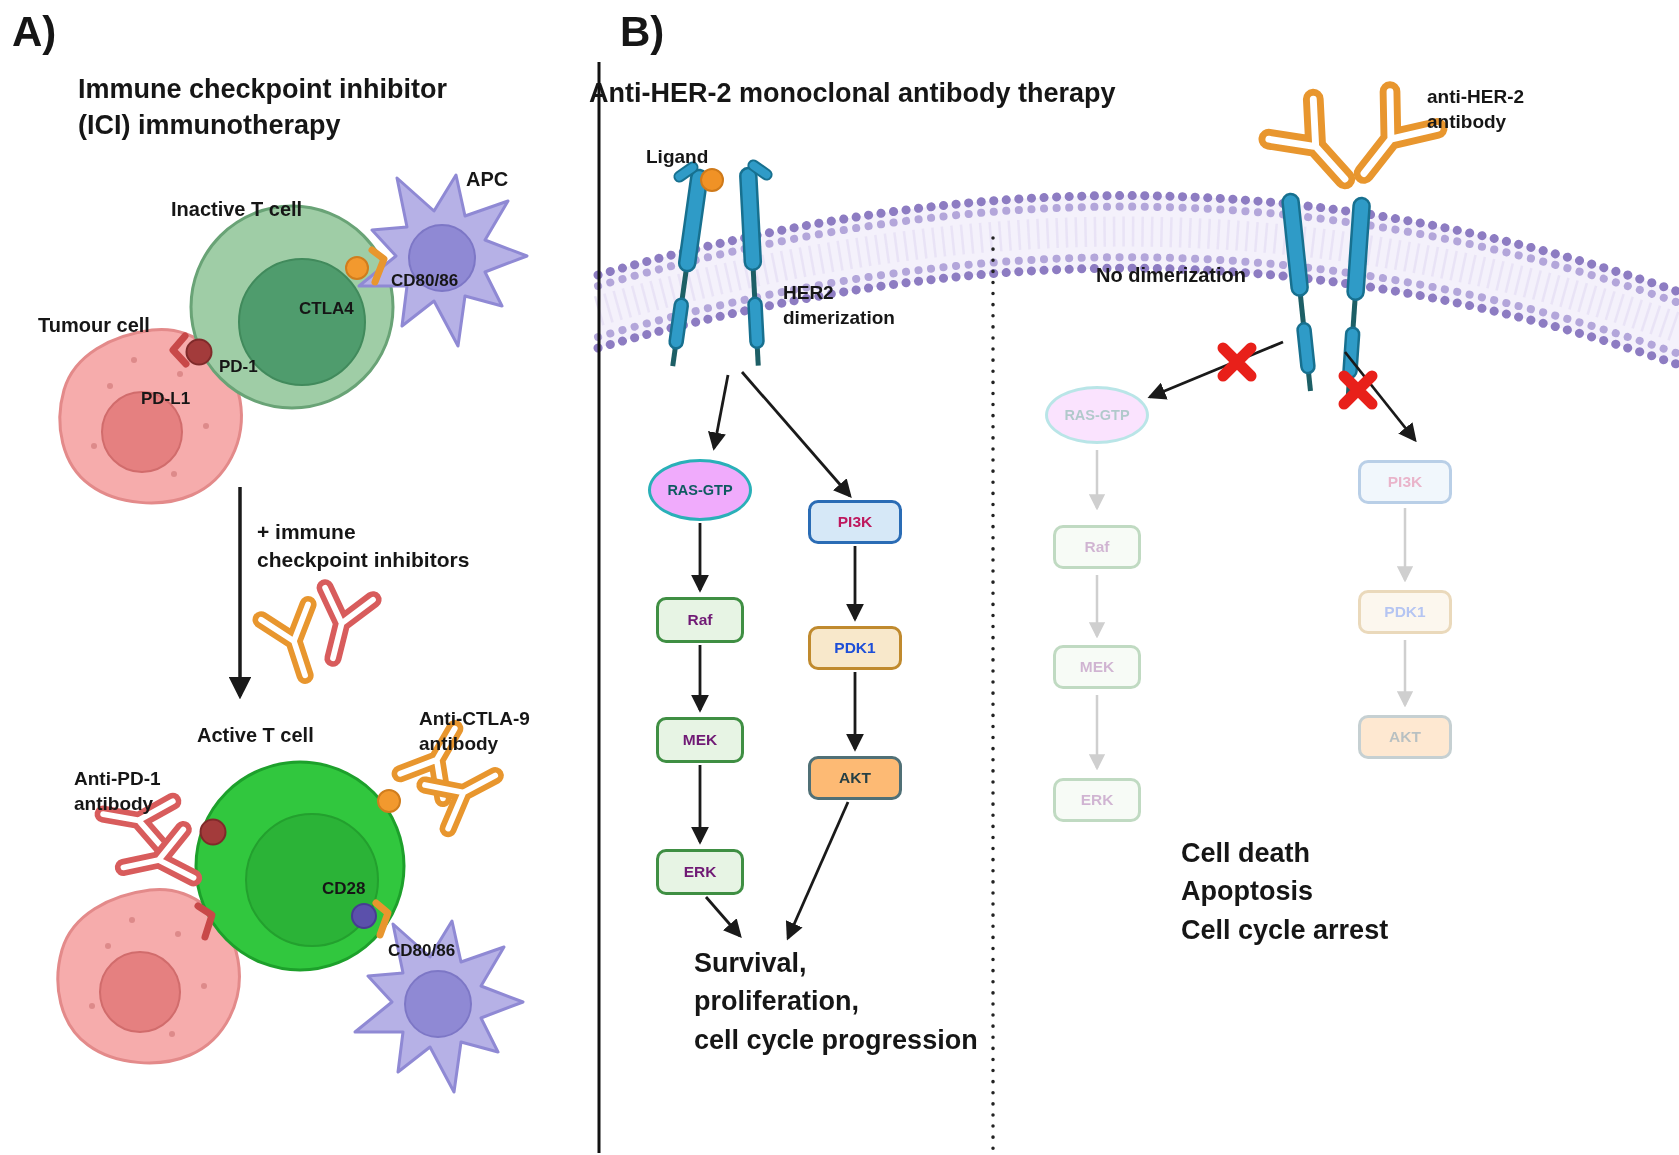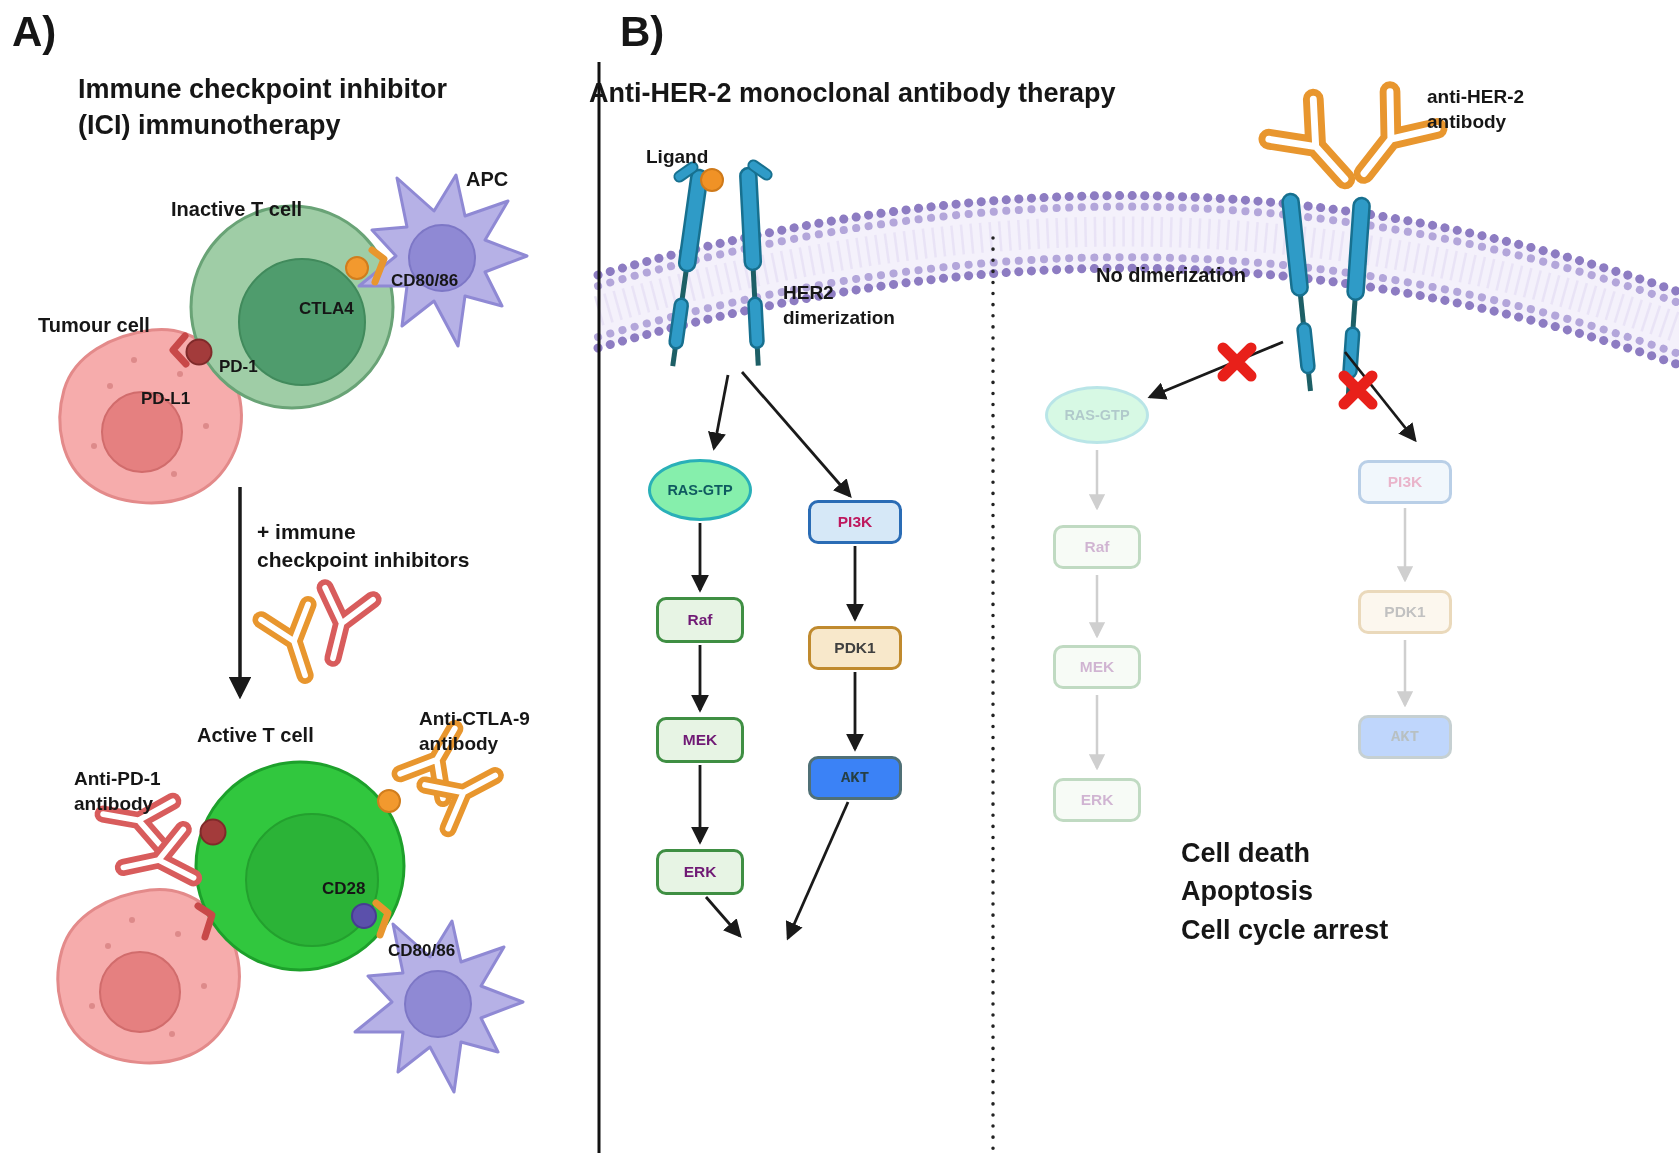--- a/index.html
+++ b/index.html
@@ -6,23 +6,23 @@
   #figure{position:relative;width:1679px;height:1155px;background:#ffffff;overflow:hidden;
           font-family:"Liberation Sans",sans-serif;}
   #gfx{position:absolute;left:0;top:0;width:1679px;height:1155px;}
   .lbl{position:absolute;font-weight:700;color:#161616;white-space:pre-line;line-height:1.32;
        font-family:"Liberation Sans",sans-serif;}
   .node{position:absolute;transform:translate(-50%,-50%);display:flex;align-items:center;
         justify-content:center;font-weight:700;font-size:15.5px;border:3px solid;border-radius:10px;
         font-family:"Liberation Sans",sans-serif;box-sizing:border-box;}
   .green{background:#e7f4e4;border-color:#3f8f43;color:#701a75;}
   .blue{background:#d6e8f7;border-color:#2a6cb5;color:#be185d;}
-  .tan{background:#f8e8cb;border-color:#c08a2e;color:#404040;}
-  .slate{background:#3b82f6;border-color:#507076;color:#263f44;font-family:Liberation Mono, monospace;}
-  .ellipse{background:#86efac;border:3px solid #2ab0b8;border-radius:50%;color:#0f5a60;font-size:14.5px;}
+  .tan{background:#f8e8cb;border-color:#c08a2e;color:#1d4ed8;}
+  .slate{background:#fdba74;border-color:#507076;color:#263f44;}
+  .ellipse{background:#f0abfc;border:3px solid #2ab0b8;border-radius:50%;color:#0f5a60;font-size:14.5px;}
   .faded{opacity:0.32;}
 </style>
 </head>
 <body>
 
 <div id="figure">
 
 <svg id="gfx" viewBox="0 0 1679 1155" xmlns="http://www.w3.org/2000/svg">
   <defs>
     <marker id="ah" viewBox="0 0 10 10" refX="8.5" refY="5" markerWidth="6.5" markerHeight="6.5" orient="auto-start-reverse">
@@ -169,20 +169,23 @@
 <div class="lbl" style="left:388px;top:940px;font-size:17px">CD80/86</div>
 
 <div class="lbl" style="left:620px;top:4px;font-size:42px">B)</div>
 <div class="lbl" style="left:589px;top:76px;font-size:27px">Anti-HER-2 monoclonal antibody therapy</div>
 <div class="lbl" style="left:646px;top:144px;font-size:19px">Ligand</div>
 <div class="lbl" style="left:783px;top:280px;font-size:19px">HER2
 dimerization</div>
 <div class="lbl" style="left:1427px;top:84px;font-size:19px">anti-HER-2
 antibody</div>
 <div class="lbl" style="left:1096px;top:262px;font-size:20px">No dimerization</div>
+<div class="lbl" style="left:694px;top:944px;font-size:27px;line-height:1.42">Survival,
+proliferation,
+cell cycle progression</div>
 <div class="lbl" style="left:1181px;top:834px;font-size:27px;line-height:1.42">Cell death
 Apoptosis
 Cell cycle arrest</div>
 
 <div class="node ellipse" style="left:700px;top:490px;width:104px;height:62px">RAS-GTP</div>
 <div class="node green" style="left:700px;top:620px;width:88px;height:46px">Raf</div>
 <div class="node green" style="left:700px;top:740px;width:88px;height:46px">MEK</div>
 <div class="node green" style="left:700px;top:872px;width:88px;height:46px">ERK</div>
 <div class="node blue" style="left:855px;top:522px;width:94px;height:44px">PI3K</div>
 <div class="node tan" style="left:855px;top:648px;width:94px;height:44px">PDK1</div>

